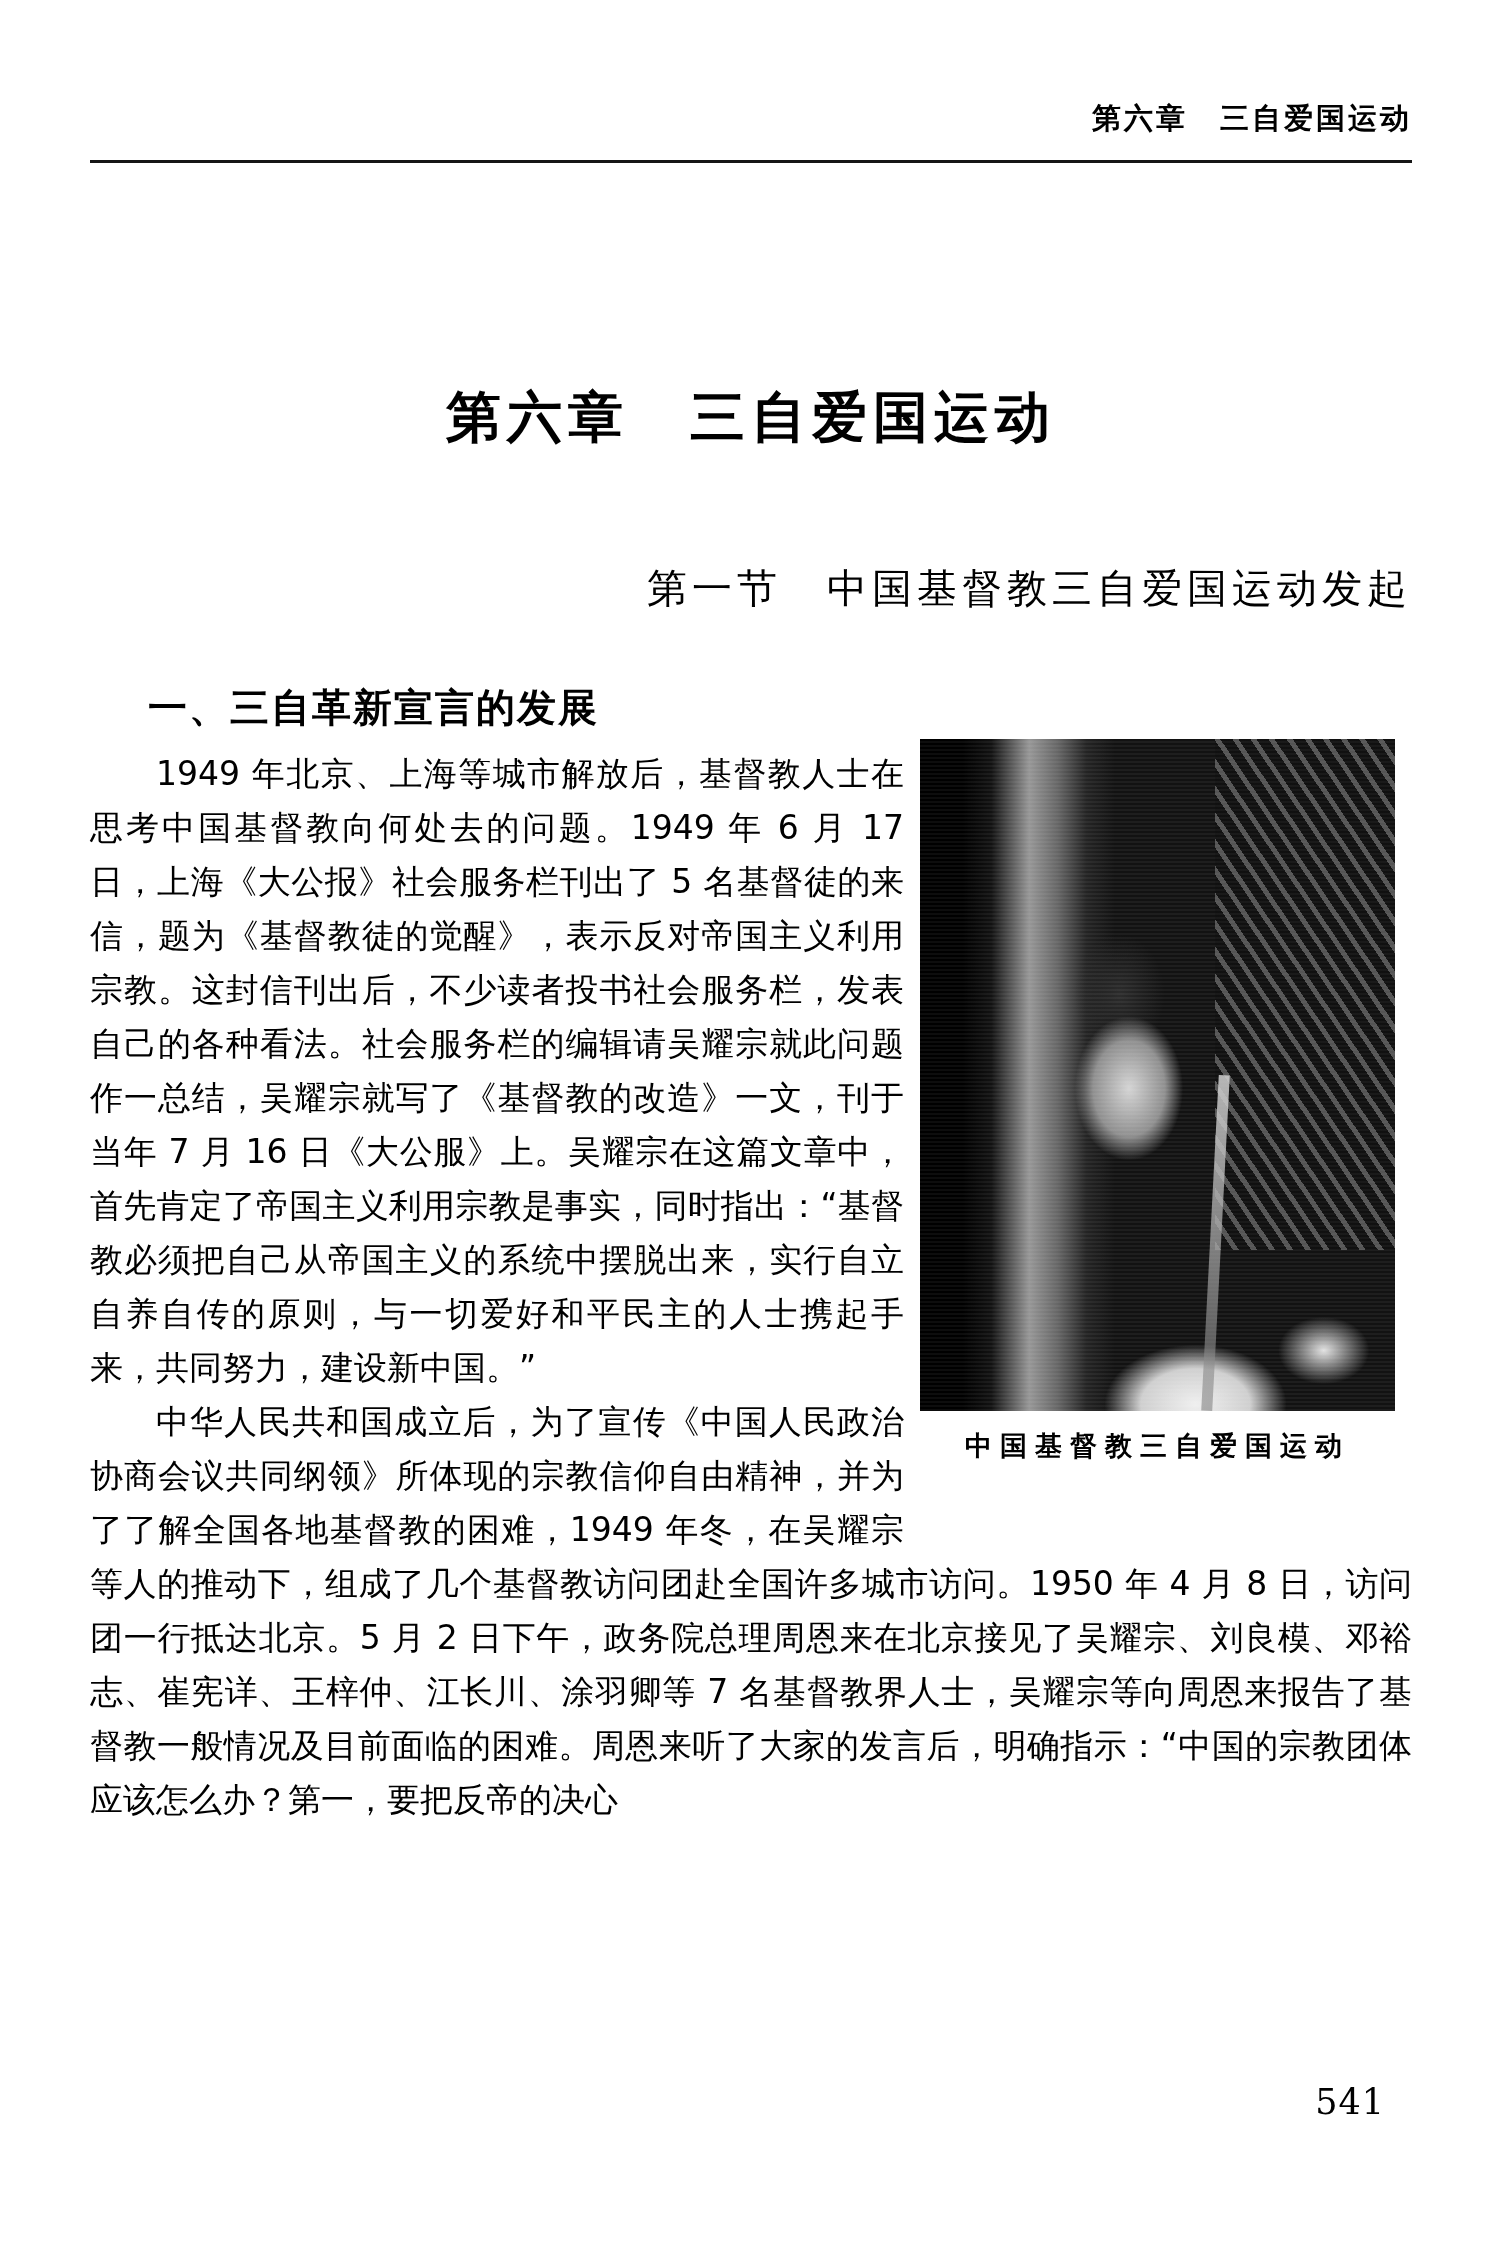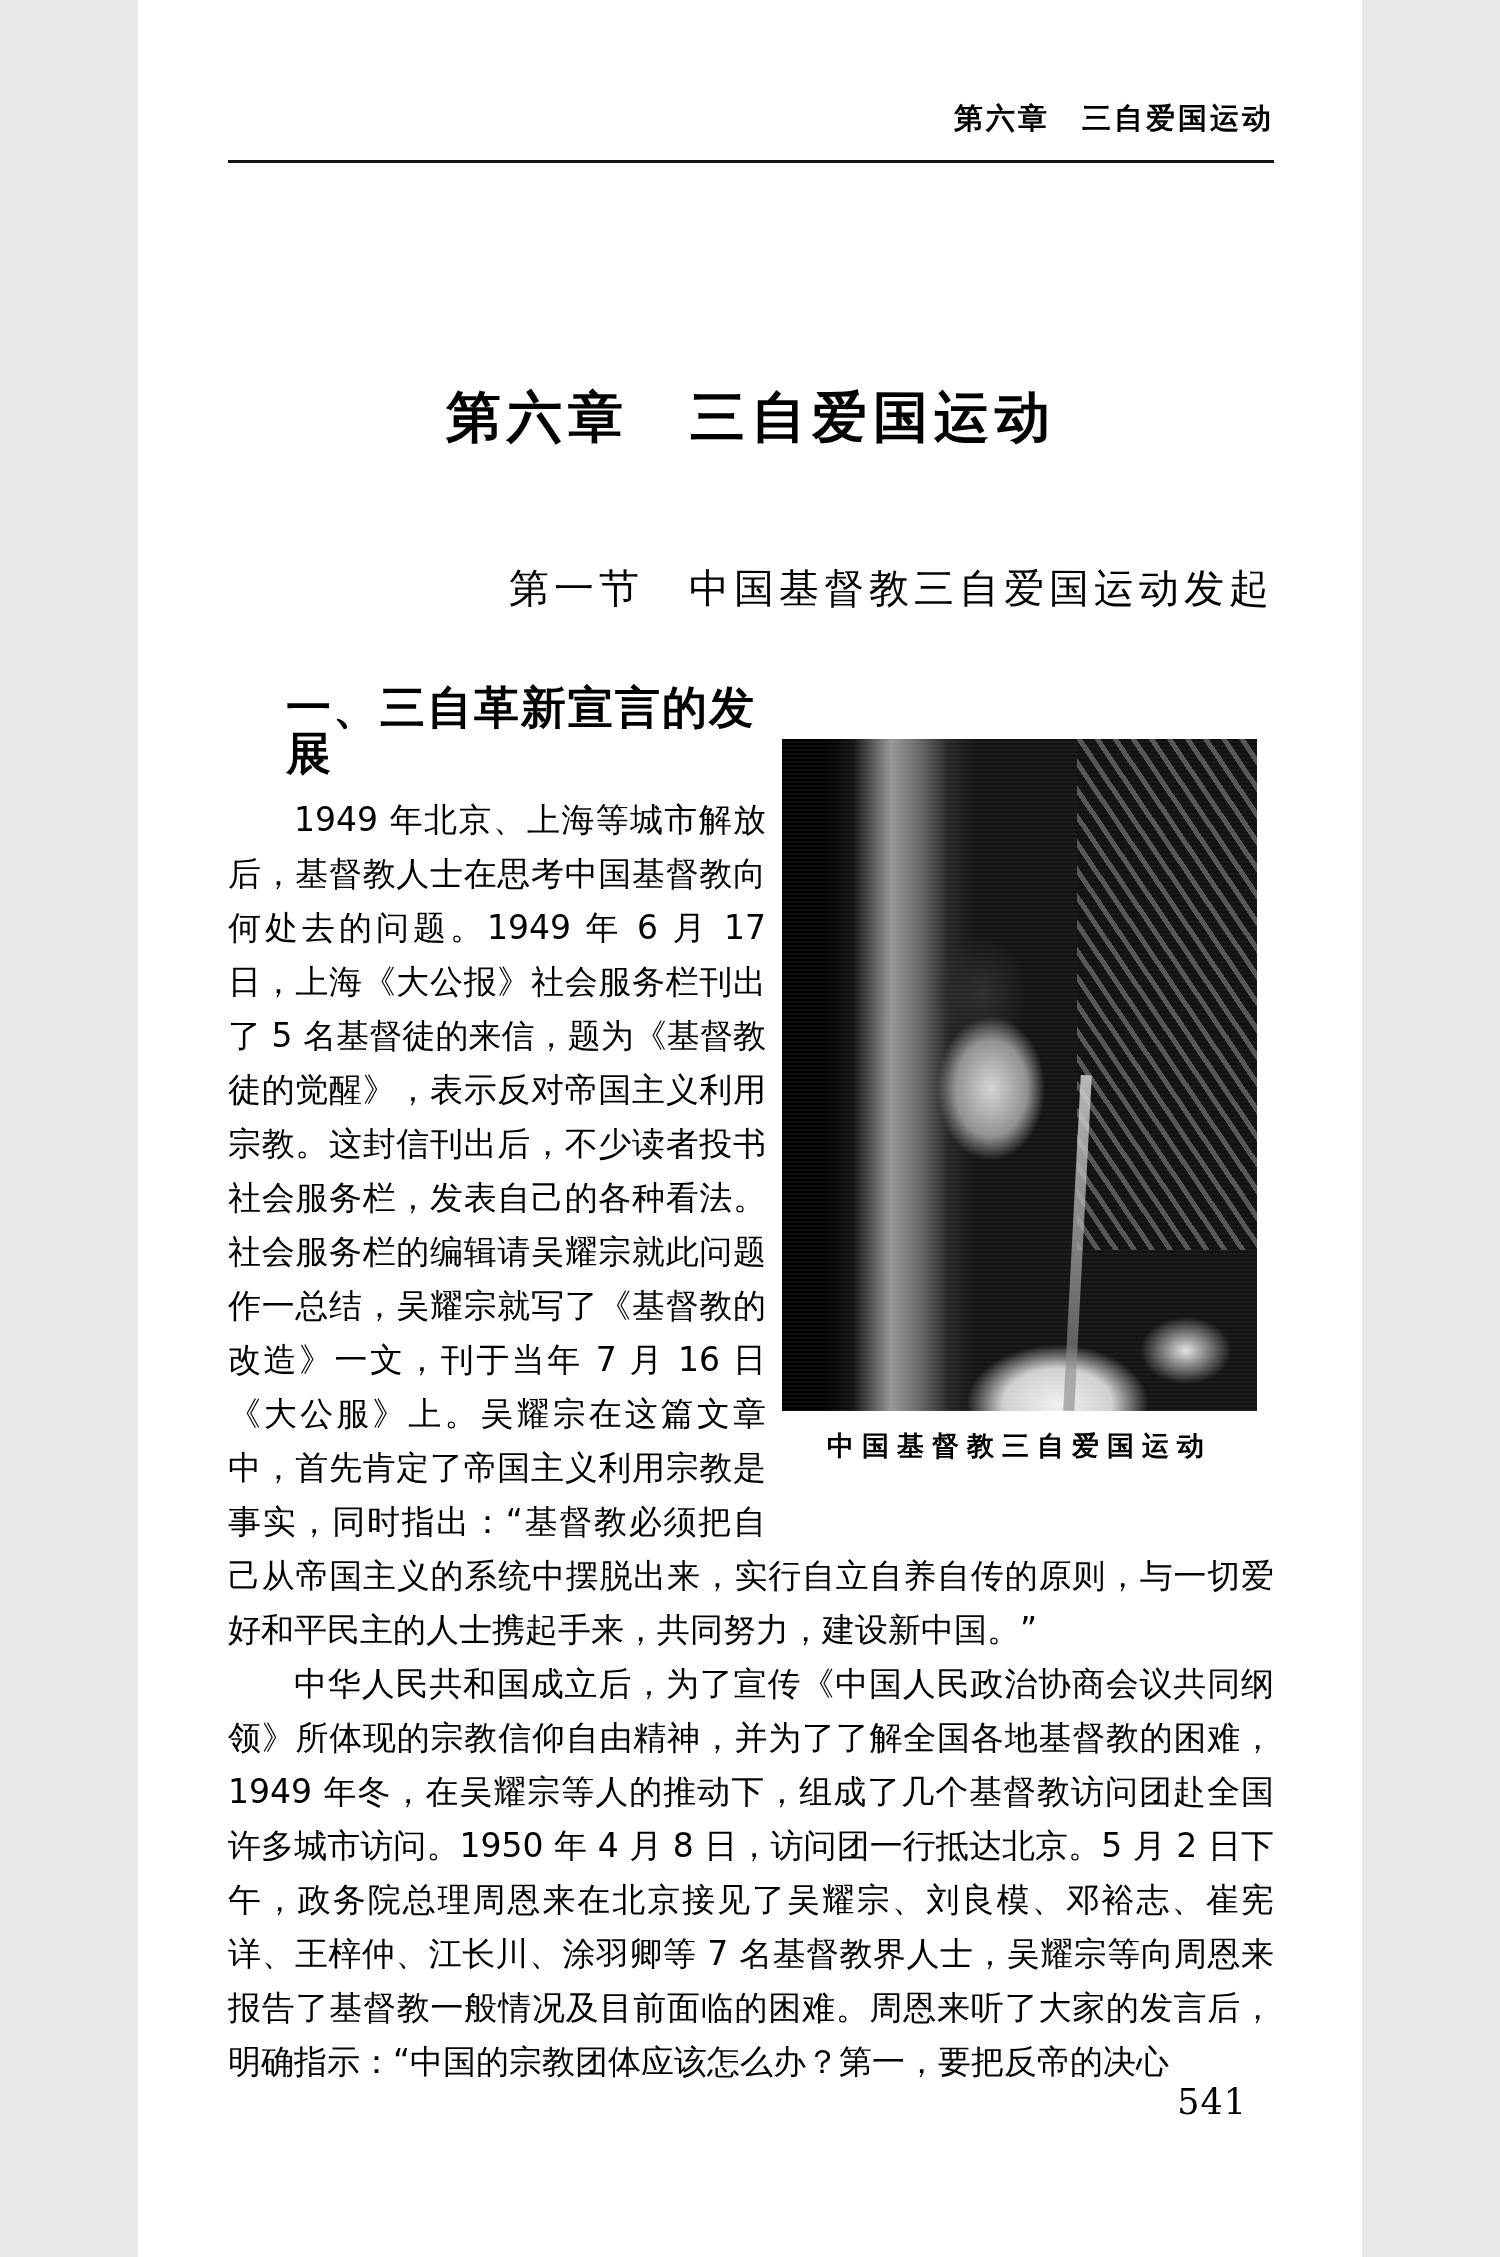--- a/index.html
+++ b/index.html
@@ -1,18 +1,18 @@
 <!DOCTYPE html>
 <html><head>
 <meta charset="utf-8">
 <style>
   html, body { margin: 0; padding: 0; background: #e9e9e9; }
   .page {
     position: relative;
-    width: 1224px;
+    width: 1500px;
     height: 2257px;
     margin: 0 auto;
     background: #ffffff;
     box-sizing: border-box;
     padding: 100px 88px 0 90px;
     overflow: hidden;
     color: #000;
     font-family: "DejaVu Sans", sans-serif;
   }
 
@@ -57,21 +57,21 @@
     text-align: justify;
   }
   .body-text p {
     margin: 0;
     text-indent: 2em;
   }
 
   .subsection-title {
     margin: 22px 0 16px 0;
     padding-left: 58px;
-    font-size: 45px;
+    font-size: 39px;
     font-weight: 700;
     letter-spacing: 2px;
     line-height: 46px;
     text-align: left;
     text-indent: 0;
   }
 
   
   .photo-figure {
     float: right;

